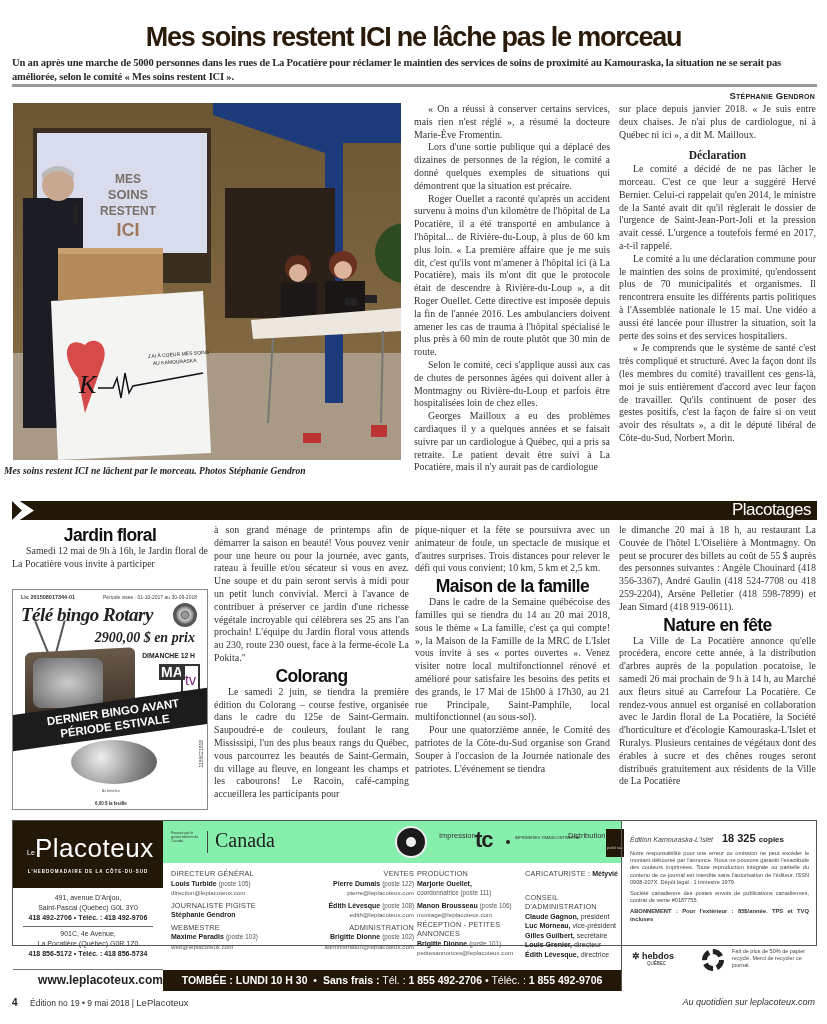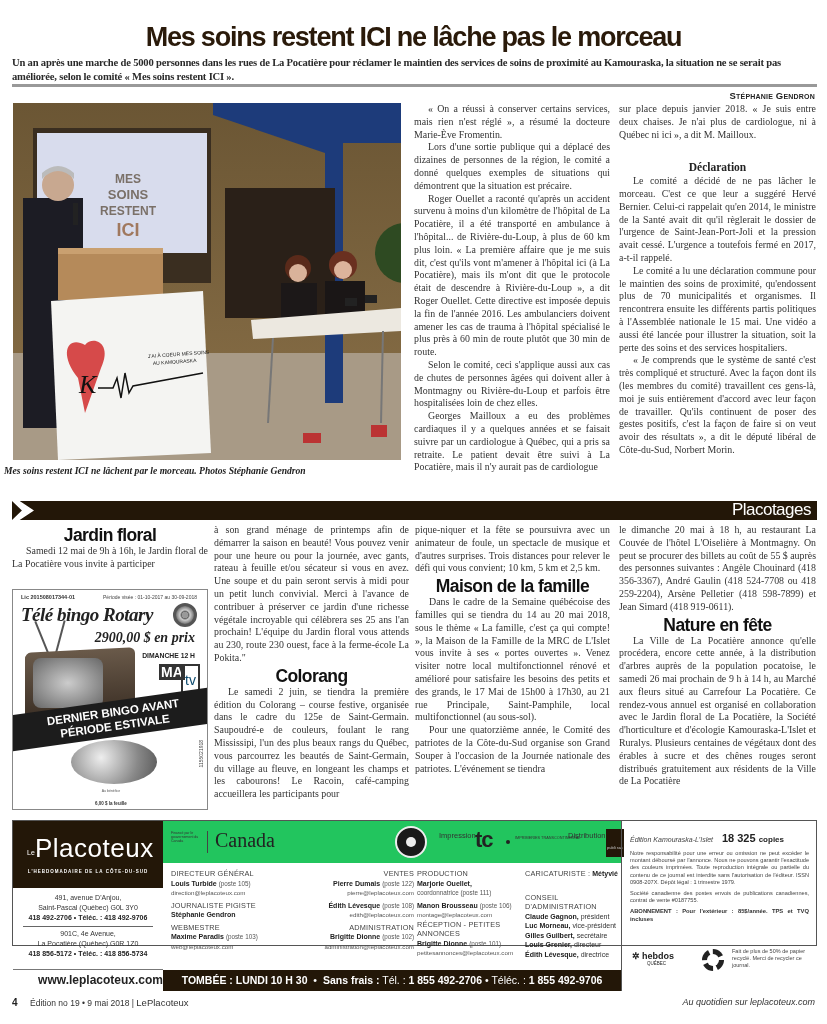--- a/index.html
+++ b/index.html
@@ -7,54 +7,54 @@
 body{font-family:"Liberation Serif","DejaVu Serif",serif;color:#2a2a2a;position:relative}
 #headline{position:absolute;left:0;top:22px;width:827px;text-align:center;font-family:"Liberation Sans",sans-serif;font-weight:bold;font-size:27px;color:#2a1a0a;letter-spacing:-1.2px}
 #lede{position:absolute;left:12px;top:56px;width:805px;font-size:10.6px;line-height:13.5px;font-weight:bold;color:#2a2a2a;font-family:"Liberation Serif",serif;letter-spacing:-0.2px}
 #rule-top{position:absolute;left:12px;top:84px;width:805px;height:3px;background:#999}
 #byline{position:absolute;right:12px;top:90px;font-family:"Liberation Sans",sans-serif;font-weight:bold;font-size:9.5px;font-variant:small-caps;color:#222;letter-spacing:0.2px}
 #photo{position:absolute;left:13px;top:103px;width:388px;height:357px;overflow:hidden;background:#5a4a32}
 #caption{position:absolute;left:4px;top:465px;width:395px;font-size:9.6px;font-style:italic;font-weight:bold;color:#222}
 .col{position:absolute;font-size:9.9px;line-height:12.8px;text-align:justify;color:#333;hyphens:auto}
 .col p{text-indent:14px}
 .col p.noind{text-indent:0}
-.col h4{text-align:center;font-size:11.5px;font-weight:bold;margin:20px 0 1px;color:#222}
+.col h4{text-align:center;font-size:11.5px;font-weight:bold;margin:8px 0 1px;color:#222}
 .sec-title{text-align:center;font-family:"Liberation Sans",sans-serif;font-weight:bold;font-size:17.5px;letter-spacing:-0.6px;color:#111;line-height:20px;margin:1px 0 0}
 #band{position:absolute;left:12px;top:501px;width:805px;height:19px;background:#231708}
 #band-chev{position:absolute;left:12px;top:501px;width:22px;height:19px;background:#fff;clip-path:polygon(0 0,35% 0,100% 50%,35% 100%,0 100%,45% 50%)}
 #band-title{position:absolute;right:16px;top:500px;color:#fff;font-family:"Liberation Sans",sans-serif;font-weight:normal;font-size:17px;letter-spacing:-0.5px}
 #ad{position:absolute;left:12px;top:589px;width:196px;height:221px;border:1px solid #888;background:#fff;overflow:hidden}
 #ad .lic{position:absolute;left:8px;top:4px;font-size:5.5px;font-family:"Liberation Sans",sans-serif;font-weight:bold;color:#333}
 #ad .period{position:absolute;right:10px;top:4px;font-size:5px;font-family:"Liberation Sans",sans-serif;color:#444}
 #ad .tb{position:absolute;left:8px;top:14px;font-family:"Liberation Serif",serif;font-style:italic;font-weight:bold;font-size:19px;color:#222;letter-spacing:-0.5px}
 #ad .rot{position:absolute;left:160px;top:13px;width:24px;height:24px;border-radius:50%;border:3px solid #555;background:radial-gradient(circle,#999 25%,#666 28%,#ccc 40%,#777 70%)}
 #ad .prize{position:absolute;right:12px;top:40px;font-family:"Liberation Serif",serif;font-style:italic;font-weight:bold;font-size:14px;color:#222}
 #ad .sun{position:absolute;right:12px;top:62px;font-family:"Liberation Sans",sans-serif;font-weight:bold;font-size:6.8px;color:#222}
 #ad .ma{position:absolute;left:146px;top:74px;font-family:"Liberation Sans",sans-serif;font-weight:bold;font-size:14px;background:#333;color:#fff;padding:0 2px;line-height:16px}
-#ad .tv{position:absolute;left:168px;top:74px;font-family:"Liberation Sans",sans-serif;font-size:14px;border:2px solid #333;color:#0c4a6e;padding:8px 2px;line-height:12px}
+#ad .tv{position:absolute;left:168px;top:74px;font-family:"Liberation Sans",sans-serif;font-size:14px;border:2px solid #333;color:#701a75;padding:8px 2px;line-height:12px}
 #ad .tvset{position:absolute;left:12px;top:60px;width:110px;height:68px;background:linear-gradient(#6a5a4a,#3a2e24);border-radius:6px;transform:skewY(-3deg)}
 #ad .screen{position:absolute;left:20px;top:68px;width:70px;height:50px;background:radial-gradient(#ccc,#666);border-radius:8px}
 #ad .ant1{position:absolute;left:28px;top:30px;width:2px;height:36px;background:#555;transform:rotate(-22deg)}
 #ad .ant2{position:absolute;left:46px;top:30px;width:2px;height:36px;background:#555;transform:rotate(15deg)}
 #ad .banner{position:absolute;left:-4px;top:111px;width:210px;height:36px;background:#1c1c1c;transform:rotate(-8deg);color:#fff;font-family:"Liberation Sans",sans-serif;font-weight:bold;font-size:11.5px;text-align:center;line-height:14px;padding-top:4px}
 #ad .balls{position:absolute;left:58px;top:150px;width:86px;height:44px;border-radius:50%;background:radial-gradient(circle at 35% 40%,#eee,#888 60%,#555)}
 #ad .vert{position:absolute;right:3px;top:150px;font-size:5px;writing-mode:vertical-rl;transform:rotate(180deg);font-family:"Liberation Sans",sans-serif;color:#444}
 #ad .bfine{position:absolute;left:10px;top:199px;width:176px;font-size:3.5px;color:#555;text-align:center;font-family:"Liberation Sans",sans-serif}
 #ad .price{position:absolute;left:0;width:196px;top:211px;font-size:4.5px;text-align:center;font-family:"Liberation Sans",sans-serif;font-weight:bold;color:#333}
 #footer{position:absolute;left:12px;top:820px;width:805px;height:126px;border:1px solid #555;background:#fff}
 #ft-logo{position:absolute;left:0;top:0;width:150px;height:67px;background:#231708;color:#fff}
 #ft-logo .le{position:absolute;left:14px;top:28px;font-size:7px;font-family:"Liberation Sans",sans-serif}
 #ft-logo .name{position:absolute;left:22px;top:12px;font-family:"Liberation Sans",sans-serif;font-size:26px;letter-spacing:0.5px}
 #ft-logo .sub{position:absolute;left:0;width:150px;top:48px;text-align:center;font-size:4.5px;font-family:"Liberation Sans",sans-serif;font-weight:bold;letter-spacing:1px}
 #ft-addr{position:absolute;left:0;top:67px;width:150px;height:82px;font-family:"Liberation Sans",sans-serif;font-size:7px;text-align:center;color:#333;line-height:10px}
 #ft-addr .blk{padding-top:5px}
 #ft-addr .ph{font-weight:bold;color:#222}
 #ft-addr hr{border:0;border-top:1px solid #666;width:130px;margin:3px auto 2px}
 #ft-web{position:absolute;left:0;top:148px;width:150px;height:22px;border-top:1px solid #777;text-align:right;font-family:"Liberation Sans",sans-serif;font-weight:bold;font-size:12px;color:#222;line-height:20px}
-#ft-grey{position:absolute;left:150px;top:0;width:458px;height:42px;background:#22c55e}
+#ft-grey{position:absolute;left:150px;top:0;width:458px;height:42px;background:#86efac}
 #ft-grey .gov{position:absolute;left:8px;top:10px;font-size:3.5px;line-height:4px;width:28px;font-family:"Liberation Sans",sans-serif;color:#333}
 #ft-grey .bar{position:absolute;left:44px;top:10px;width:1px;height:22px;background:#444}
 #ft-grey .canada{position:absolute;left:52px;top:8px;font-size:20px;font-family:"Liberation Serif",serif;color:#222}
 #ft-grey .seal{position:absolute;left:232px;top:5px;width:32px;height:32px;border-radius:50%;background:#1a1a1a;border:2px solid #eee}
 #ft-grey .seal::after{content:"";position:absolute;left:9px;top:9px;width:10px;height:10px;border-radius:50%;background:#eee}
 #ft-grey .imp{position:absolute;left:276px;top:10px;font-size:7.5px;font-family:"Liberation Sans",sans-serif;color:#333}
 #ft-grey .tc{position:absolute;left:312px;top:6px;font-size:22px;font-family:"Liberation Sans",sans-serif;font-weight:bold;color:#222;letter-spacing:-1px}
 #ft-grey .dot{position:absolute;left:343px;top:19px;width:4px;height:4px;border-radius:50%;background:#222}
 #ft-grey .trans{position:absolute;left:352px;top:15px;font-size:3.8px;line-height:4.5px;font-family:"Liberation Sans",sans-serif;color:#333}
 #ft-grey .dist{position:absolute;left:405px;top:10px;font-size:7.5px;font-family:"Liberation Sans",sans-serif;color:#333}

